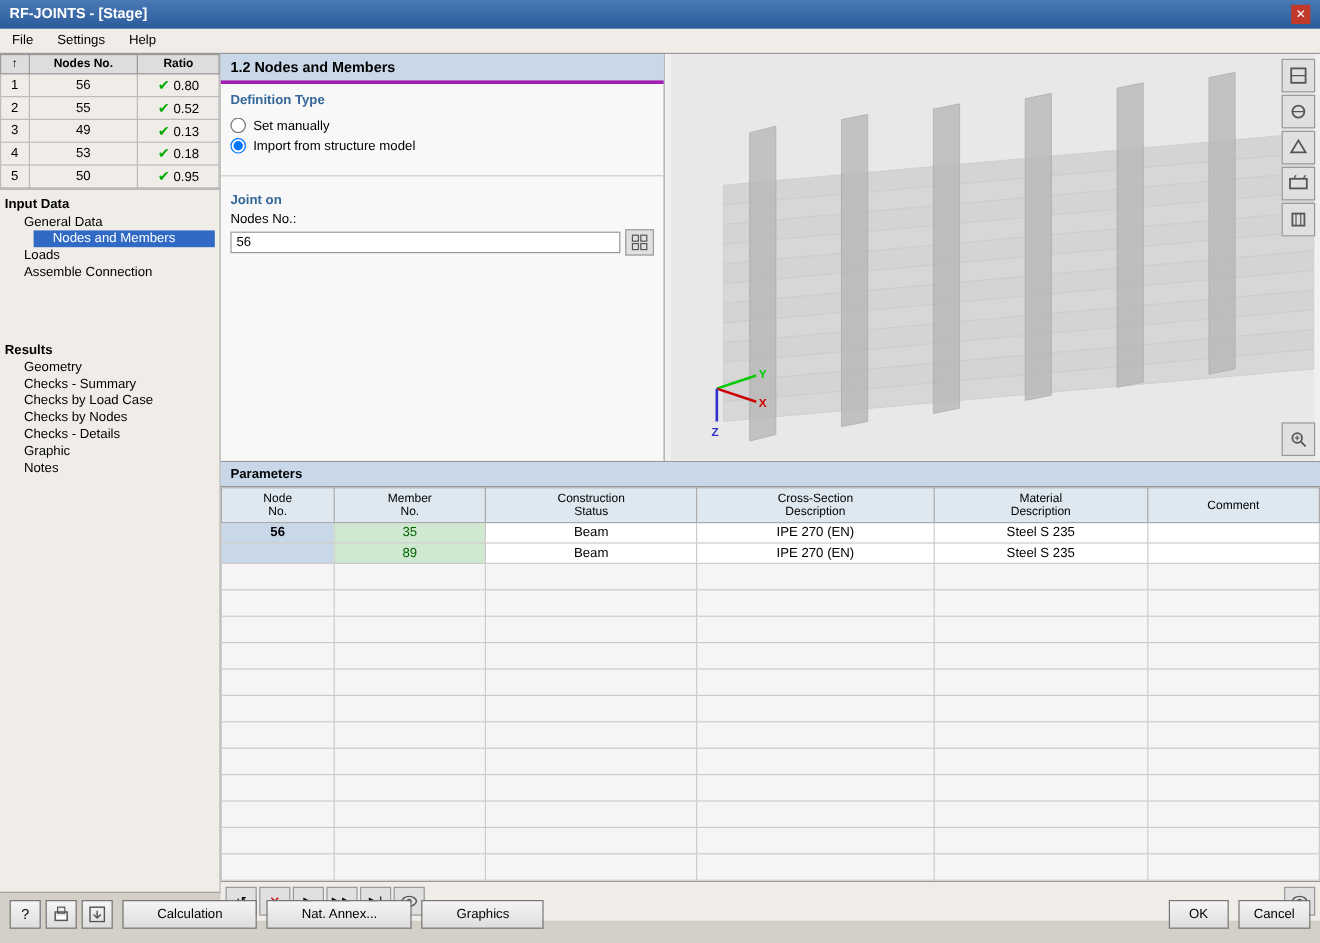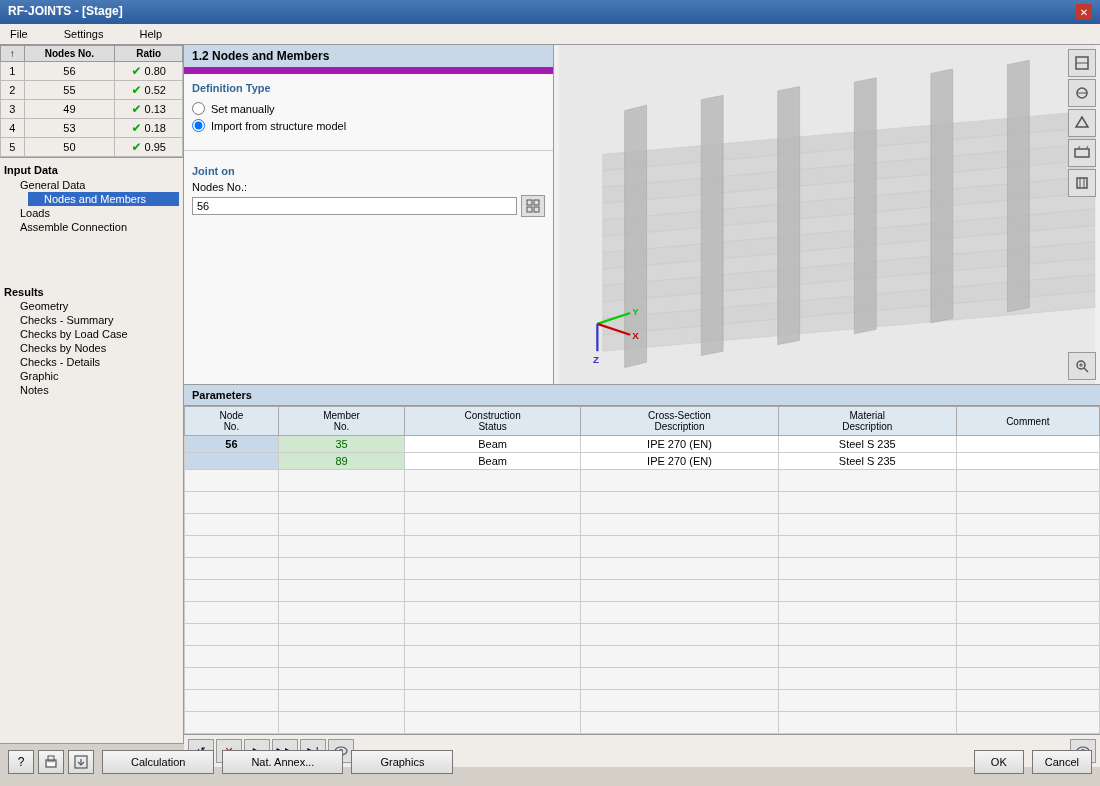--- a/index.html
+++ b/index.html
@@ -25,21 +25,21 @@
       font-size: 10px;
       display: flex;
       align-items: center;
       justify-content: center;
     }
 
     .menu-bar {
       background: #f0ede8;
       padding: 2px 4px;
       display: flex;
-      gap: 24px;
+      gap: 8px;
       border-bottom: 1px solid #999;
     }
     .menu-item {
       padding: 2px 6px;
       cursor: pointer;
       font-size: 11px;
     }
 
     .main-container {
       display: flex;
@@ -124,21 +124,21 @@
       background: #f8f8f8;
       border-right: 1px solid #999;
       display: flex;
       flex-direction: column;
     }
     .form-title {
       background: #c8d8e8;
       padding: 4px 8px;
       font-weight: bold;
       font-size: 12px;
-      border-bottom: 7px solid #a21caf;
+      border-bottom: 3px solid #a21caf;
     }
     .form-section {
       padding: 8px;
     }
     .section-label {
       color: #336699;
       font-weight: bold;
       font-size: 11px;
       margin-bottom: 4px;
     }

